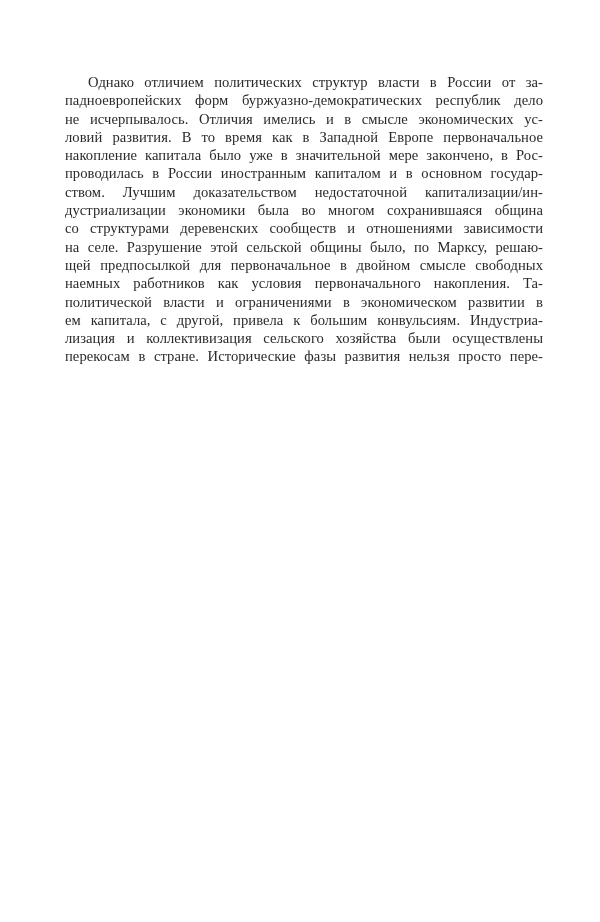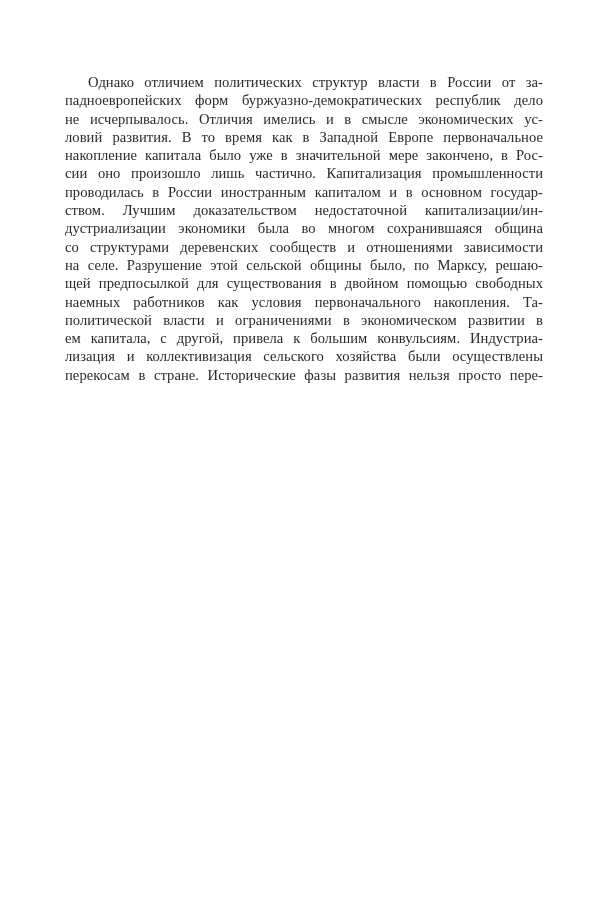--- a/index.html
+++ b/index.html
@@ -49,26 +49,25 @@
 </head>
 <body>
 
 <div class="page">
   <div class="text-block">
     <span class="line indent">Однако отличием политических структур власти в России от за-</span>
     <span class="line">падноевропейских форм буржуазно-демократических республик дело</span>
     <span class="line">не исчерпывалось. Отличия имелись и в смысле экономических ус-</span>
     <span class="line">ловий развития. В то время как в Западной Европе первоначальное</span>
     <span class="line">накопление капитала было уже в значительной мере закончено, в Рос-</span>
-    <span class="line">сии оно произошло лишь частично. Капитализация промышленности</span>
     <span class="line">проводилась в России иностранным капиталом и в основном государ-</span>
     <span class="line">ством. Лучшим доказательством недостаточной капитализации/ин-</span>
     <span class="line">дустриализации экономики была во многом сохранившаяся община</span>
     <span class="line">со структурами деревенских сообществ и отношениями зависимости</span>
     <span class="line">на селе. Разрушение этой сельской общины было, по Марксу, решаю-</span>
-    <span class="line">щей предпосылкой для существования в двойном помощью свободных</span>
+    <span class="line">щей предпосылкой для первоначальное в двойном смысле свободных</span>
     <span class="line">наемных работников как условия первоначального накопления. Та-</span>
     <span class="line">политической власти и ограничениями в экономическом развитии в</span>
     <span class="line">ем капитала, с другой, привела к большим конвульсиям. Индустриа-</span>
     <span class="line">лизация и коллективизация сельского хозяйства были осуществлены</span>
     <span class="line">перекосам в стране. Исторические фазы развития нельзя просто пере-</span>
   </div>
 </div>
 
 </body></html>

